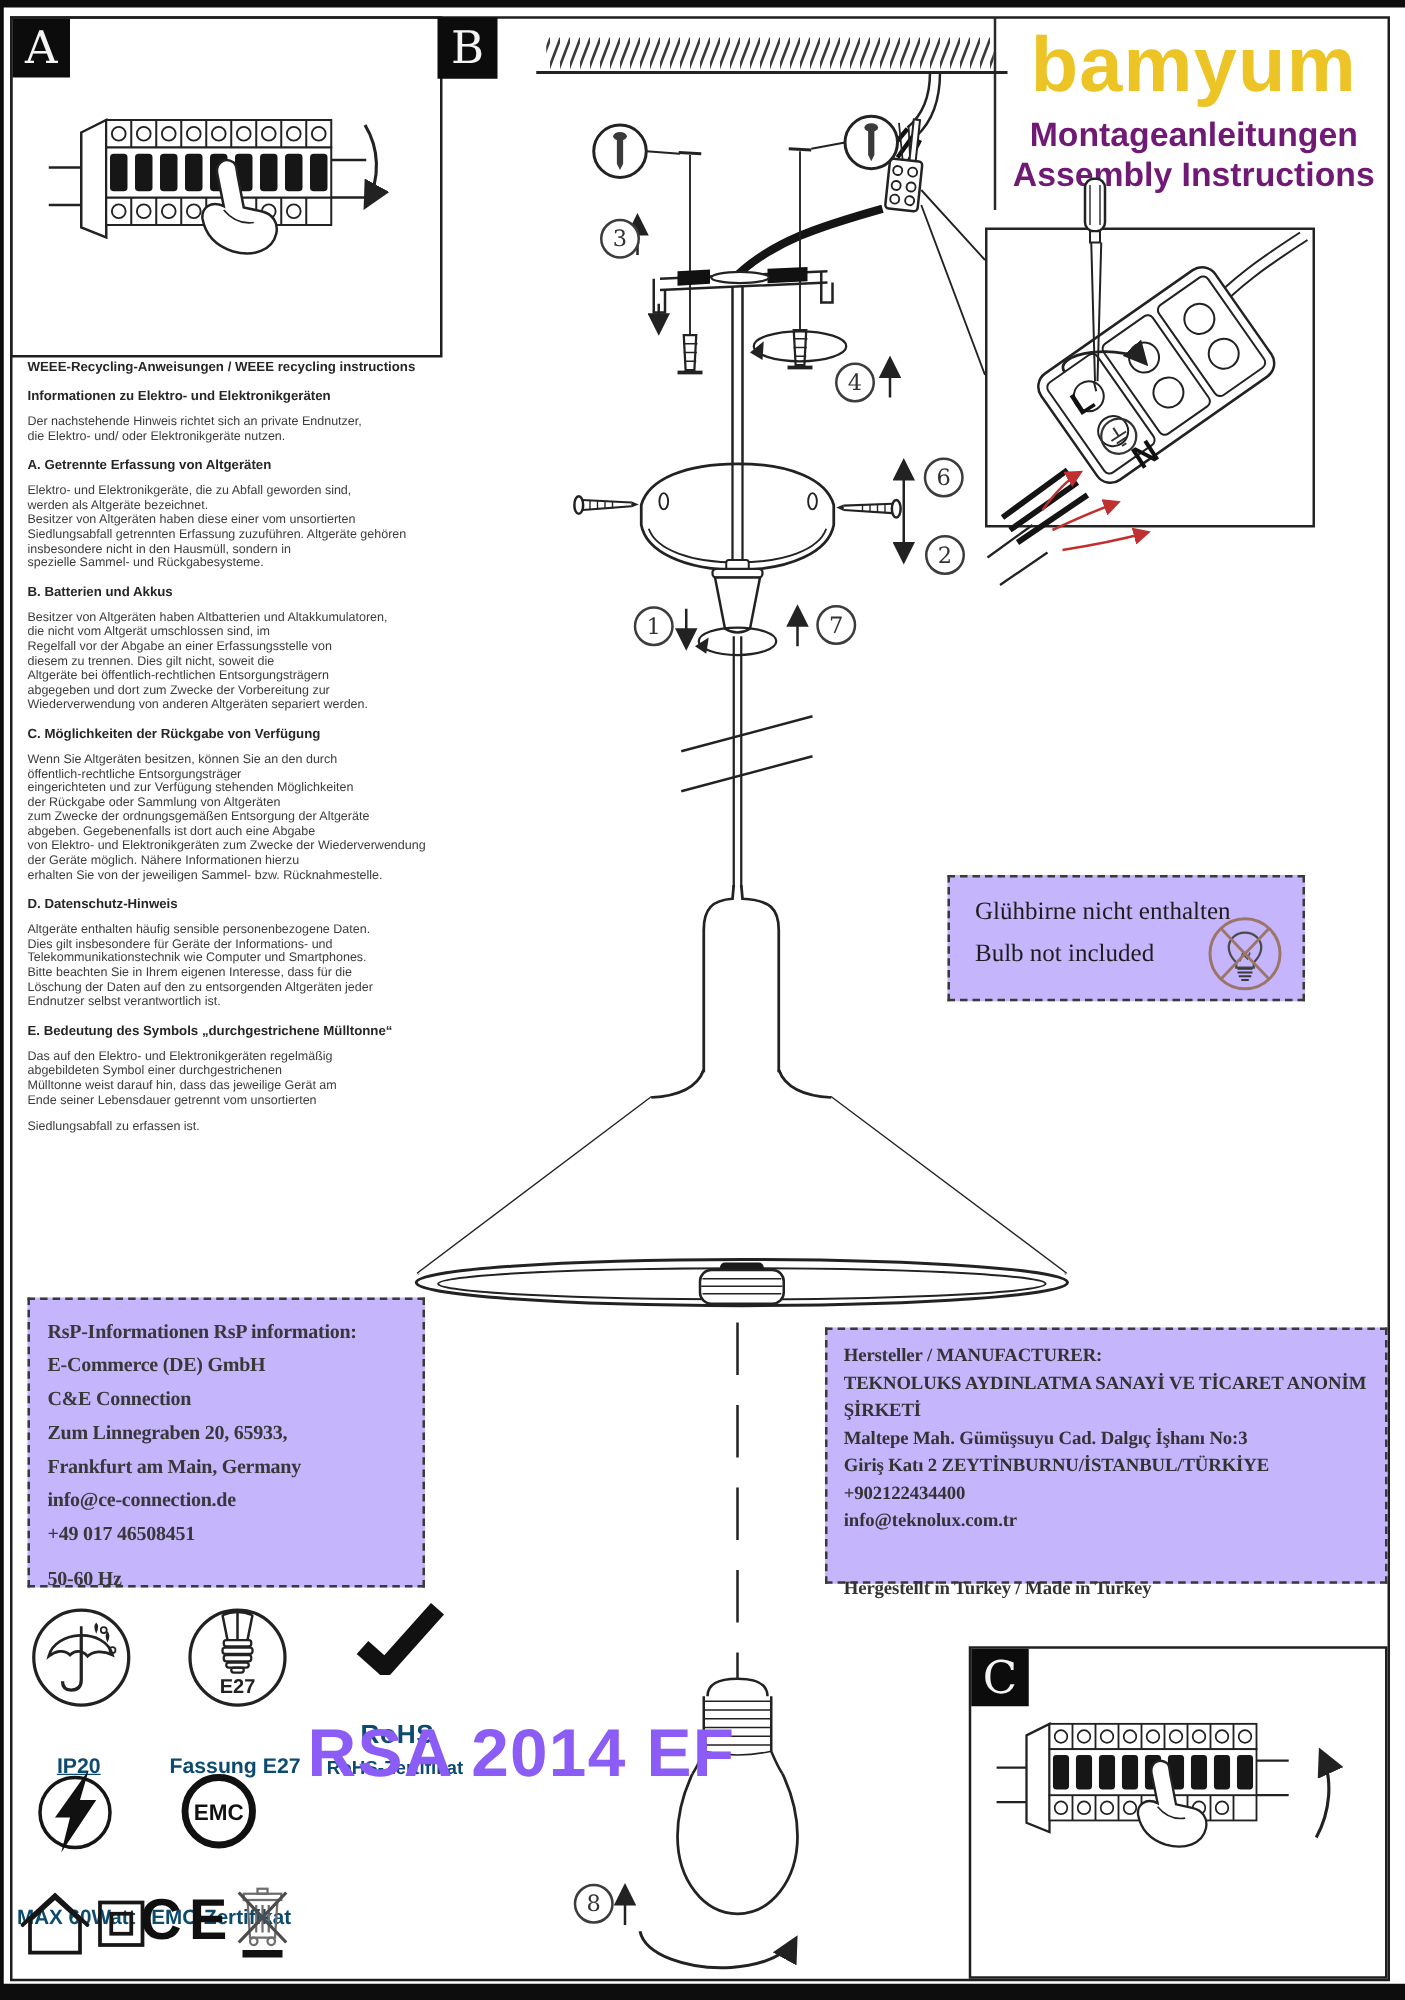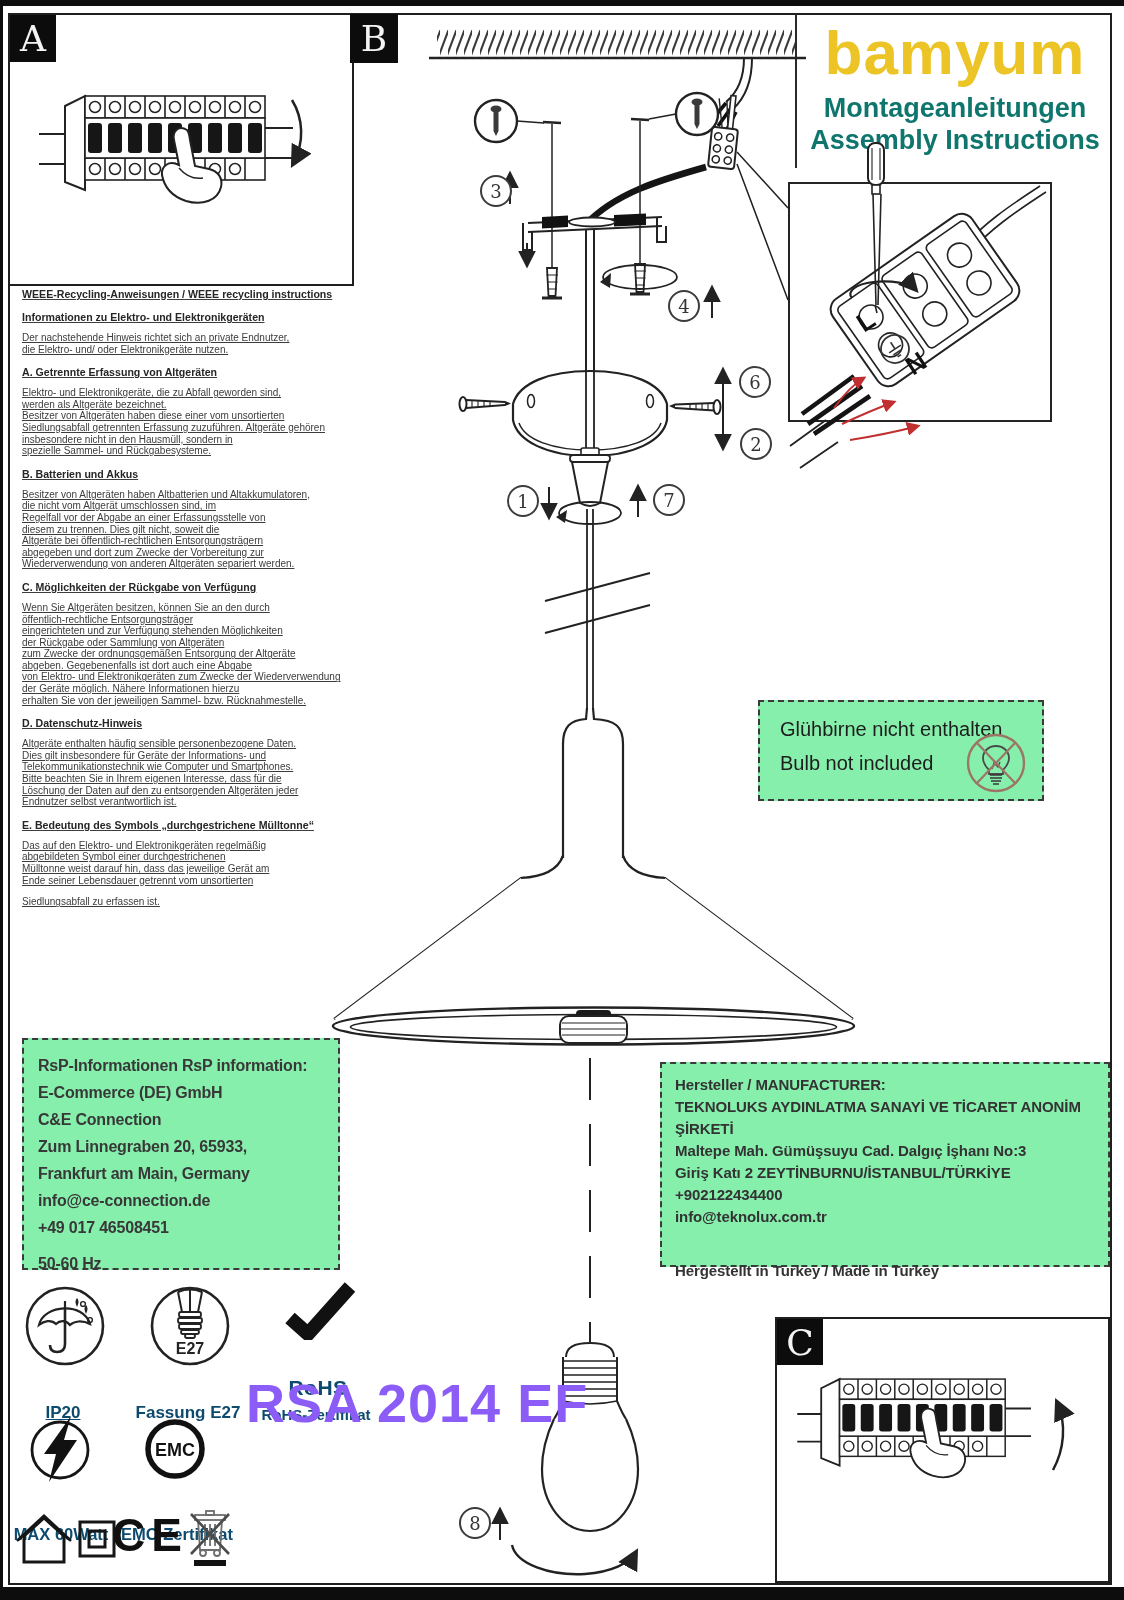--- a/index.html
+++ b/index.html
@@ -1,28 +1,28 @@
 <!DOCTYPE html>
 <html><head>
 <meta charset="utf-8">
 <style>
   html,body{margin:0;padding:0;background:#fff;}
   #page{position:relative;width:1124px;height:1600px;background:#fff;overflow:hidden;
         font-family:"Liberation Sans", sans-serif;color:#222;}
   .abs{position:absolute;}
   .bar{background:#0d0d0d;}
   .frame{border:2px solid #1f1f1f;}
-  .dashed{border:2px dashed #3a3a3a;background:#86efac;}
+  .dashed{border:2px dashed #3a3a3a;background:#c4b5fd;font-family:Liberation Serif, serif;}
   .seclabel{background:#0c0c0c;color:#f4f4f4;font-family:"DejaVu Serif",serif;
             display:flex;align-items:center;justify-content:center;font-size:36px;font-weight:400;}
   .step{width:28px;height:28px;border:2px solid #3c3c3c;border-radius:50%;
         font-family:"DejaVu Serif",serif;font-size:18px;color:#333;
         display:flex;align-items:center;justify-content:center;background:#fff;}
   .logo{font-size:62px;font-weight:700;letter-spacing:1px;color:#ecc426;line-height:62px;}
-  .subt{font-size:27px;font-weight:700;color:#0f766e;line-height:32px;}
+  .subt{font-size:27px;font-weight:700;color:#701a75;line-height:32px;}
   .weee{width:334px;font-size:10px;line-height:11.6px;color:#3c3c3c;}
   .weee h3{font-size:10.6px;margin:11px 0 9px 0;color:#262626;line-height:12px;}
   .weee p{margin:0 0 10px 0;white-space:pre-line;}
   .rsp{font-size:16px;font-weight:700;color:#383838;line-height:27px;padding:12px 0 0 14px;letter-spacing:-0.2px;}
   .man{font-size:15px;font-weight:700;color:#333;line-height:22px;padding:10px 0 0 13px;letter-spacing:-0.1px;}
   .bulbnote{font-size:20px;color:#1d1d1d;line-height:34px;padding:10px 0 0 20px;font-weight:400;}
   .iclabel{font-weight:700;color:#0c4a6e;text-align:center;margin-top:40px;}
   .model{font-size:54px;font-weight:700;color:#8b5cf6;letter-spacing:1px;}
   .ce{font-size:46px;font-weight:700;letter-spacing:6px;color:#101010;}
   svg text{font-family:"Liberation Sans",sans-serif;}
@@ -46,21 +46,21 @@
 <div class="abs seclabel" style="left:350px;top:14px;width:48px;height:49px;">
       <span>B</span>
     </div>
 
 <div class="abs" style="left:800px;top:22px;width:310px;text-align:center;">
   <div class="logo">bamyum</div>
   <div class="subt" style="margin-top:8px;">Montageanleitungen</div>
   <div class="subt">Assembly Instructions</div>
 </div>
 
-<div class="abs weee" style="left:22px;top:288px;text-decoration:underline;">
+<div class="abs weee" style="left:22px;top:288px;">
   <h3 style="margin-top:0;">WEEE-Recycling-Anweisungen / WEEE recycling instructions</h3>
   <h3>Informationen zu Elektro- und Elektronikgeräten</h3>
   <p>Der nachstehende Hinweis richtet sich an private Endnutzer,
  die Elektro- und/ oder Elektronikgeräte nutzen.</p>
   <h3>A. Getrennte Erfassung von Altgeräten</h3>
   <p>Elektro- und Elektronikgeräte, die zu Abfall geworden sind,
  werden als Altgeräte bezeichnet.
 Besitzer von Altgeräten haben diese einer vom unsortierten
 Siedlungsabfall getrennten Erfassung zuzuführen. Altgeräte gehören
 insbesondere nicht in den Hausmüll, sondern in

